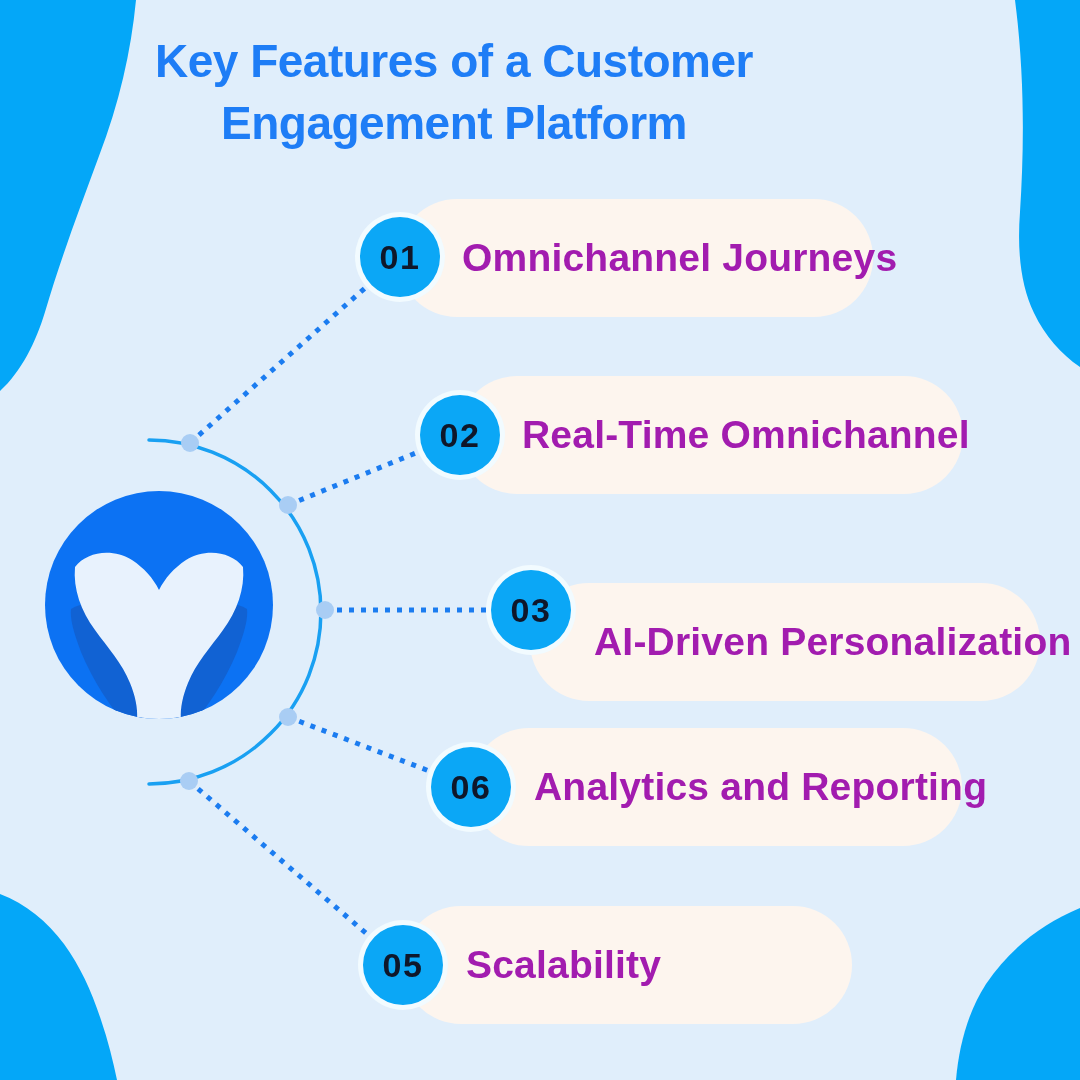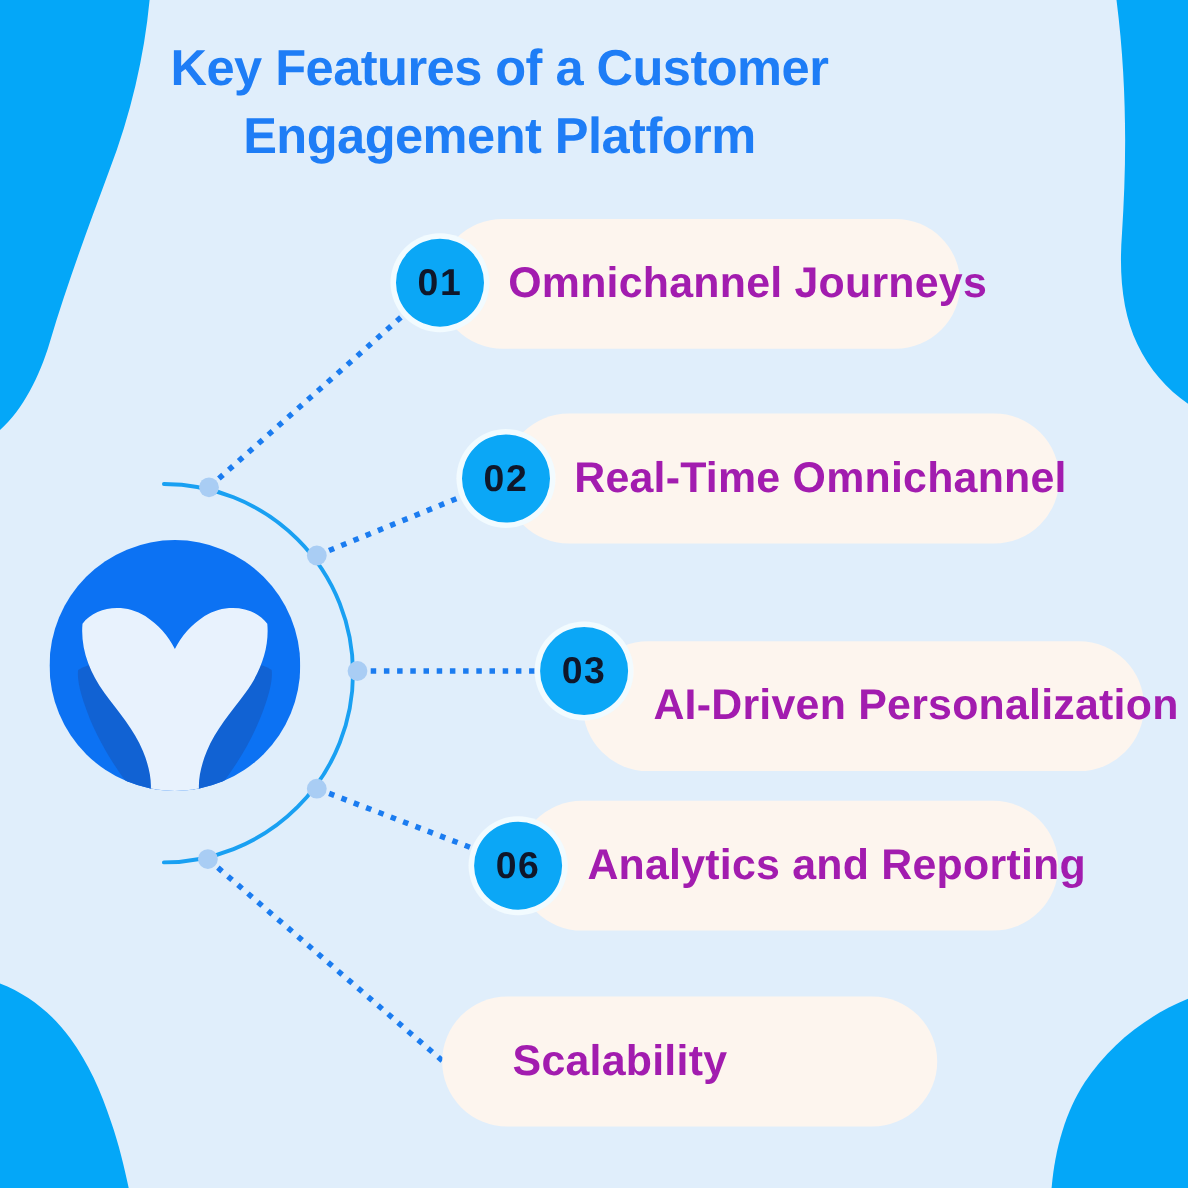--- a/index.html
+++ b/index.html
@@ -100,20 +100,23 @@
   </div>
   <div class="numcircle nc-2">
     <span>02</span>
   </div>
   <div class="numcircle nc-3">
     <span>03</span>
   </div>
   <div class="numcircle nc-4">
     <span>06</span>
   </div>
+  <div class="numcircle nc-5">
+    <span>05</span>
+  </div>
 
   <div id="logo">
     <svg viewBox="0 0 228 228" width="228" height="228">
       <defs>
         <clipPath id="logoClip">
             <circle cx="114" cy="114" r="114"></circle>
           </clipPath>
       </defs>
       <circle cx="114" cy="114" r="114" fill="#0c72f3"></circle>
       <g clip-path="url(#logoClip)">

